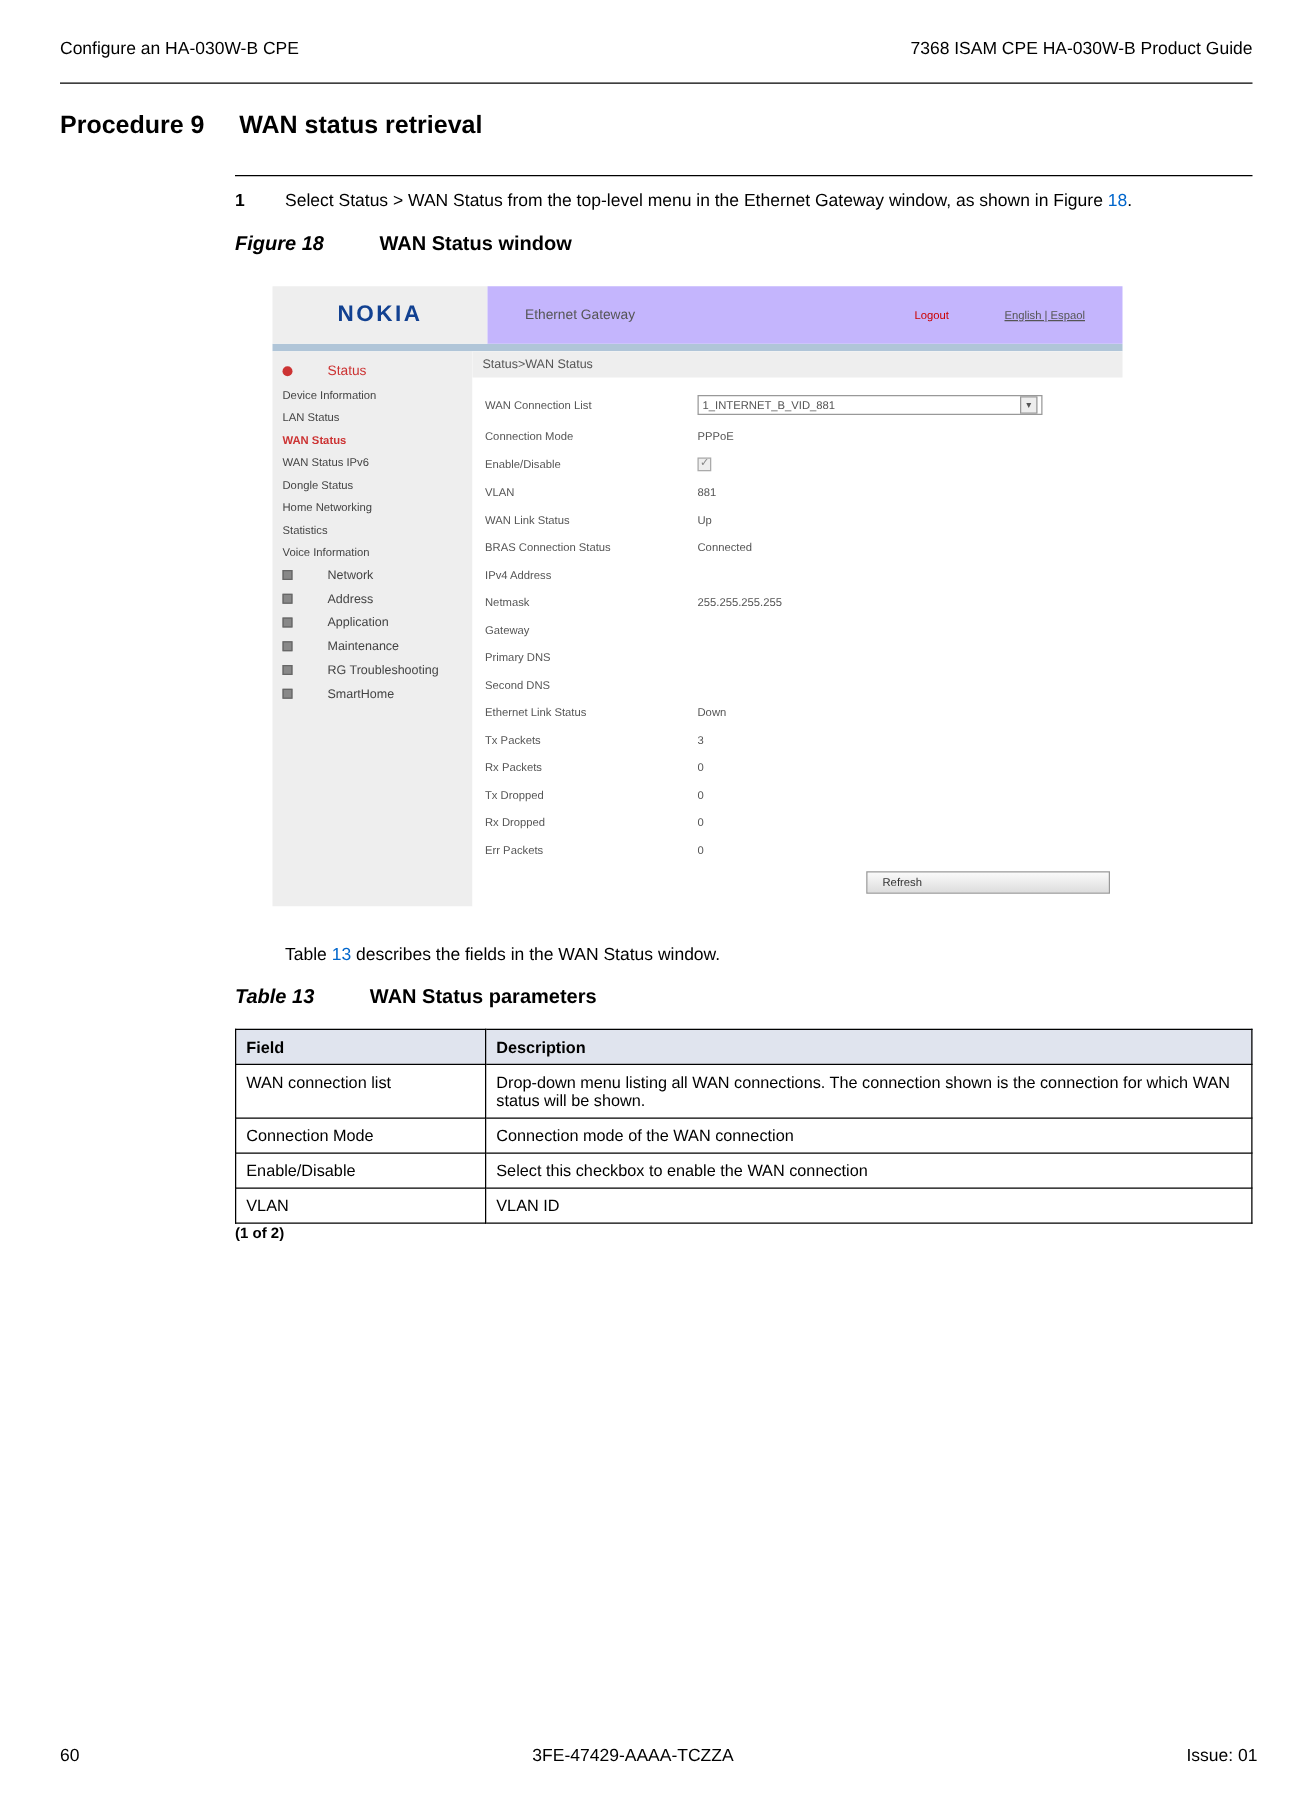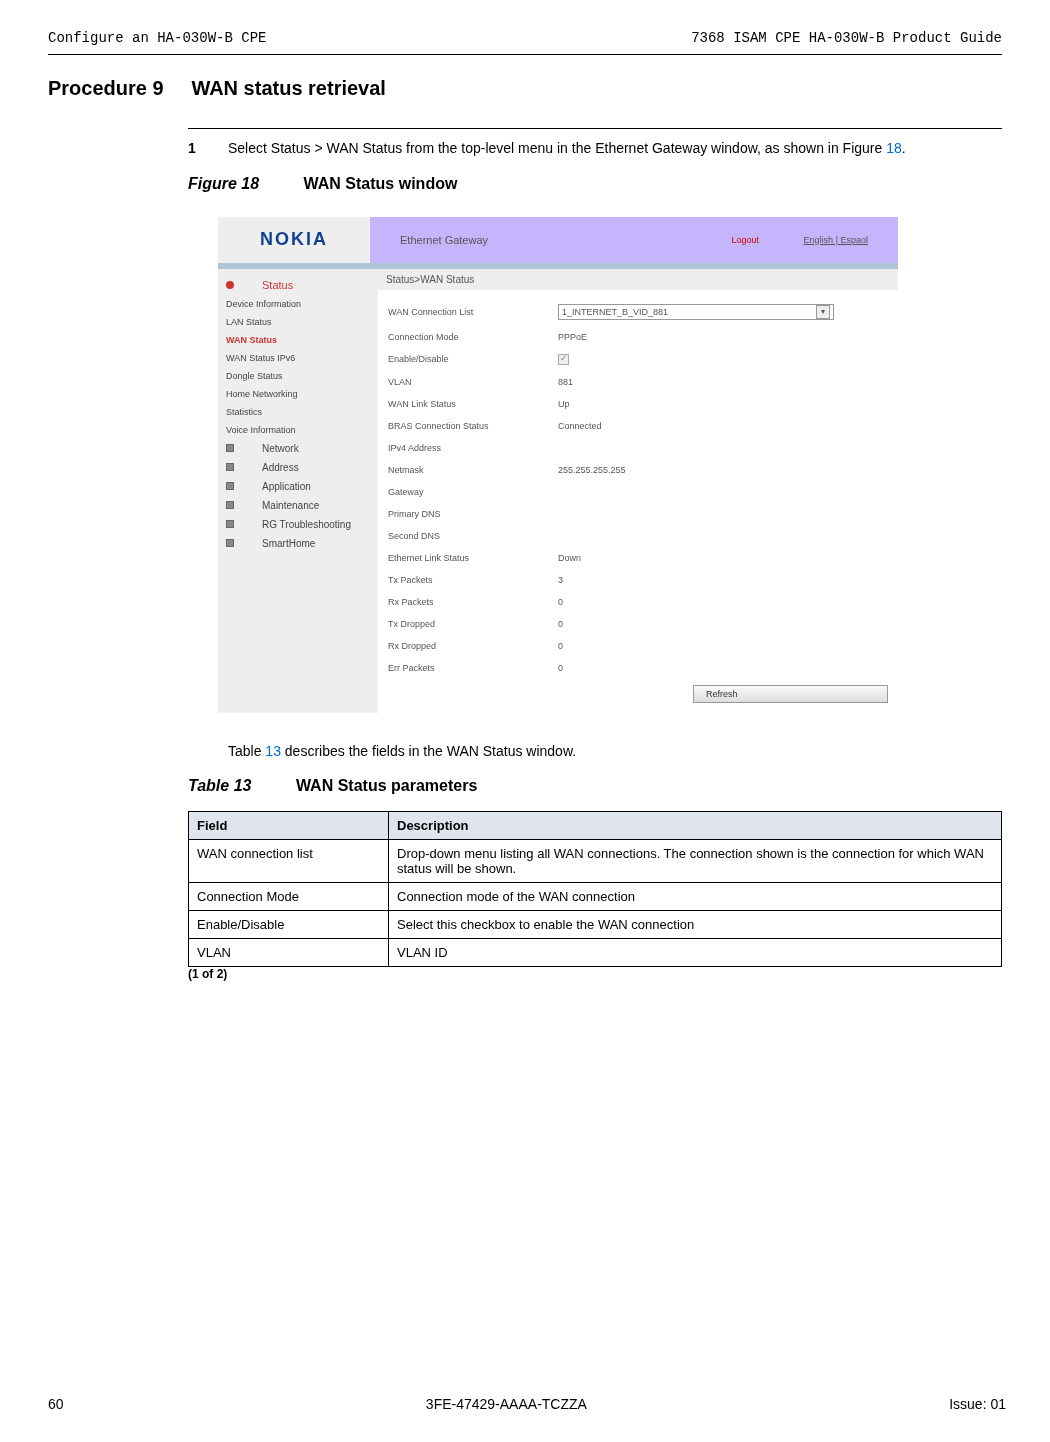--- a/index.html
+++ b/index.html
@@ -13,22 +13,21 @@
       color: #000;
       width: 1050px;
       height: 1442px;
       padding: 30px 48px;
       position: relative;
     }
     .header {
       display: flex;
       justify-content: space-between;
       font-size: 14px;
-      margin-bottom: 8px;
-      font-family: Liberation Mono, monospace;
+      margin-bottom: 20px;
     }
     .hr-top {
       border-top: 1px solid #000;
       margin-bottom: 22px;
     }
     .procedure-heading {
       font-size: 20px;
       font-weight: bold;
       margin-bottom: 28px;
     }
@@ -76,21 +75,21 @@
       background: #fff;
       margin-bottom: 30px;
       font-size: 9px;
       color: #555;
     }
     .ss-top {
       display: flex;
       border-bottom: 6px solid #b0c5d8;
     }
     .ss-logo-area {
-      width: 152px;
+      width: 172px;
       background: #eee;
       display:flex;
       align-items:center;
       justify-content:center;
       height: 46px;
     }
     .nokia-logo {
       font-weight: bold;
       color: #124191;
       font-size: 18px;

